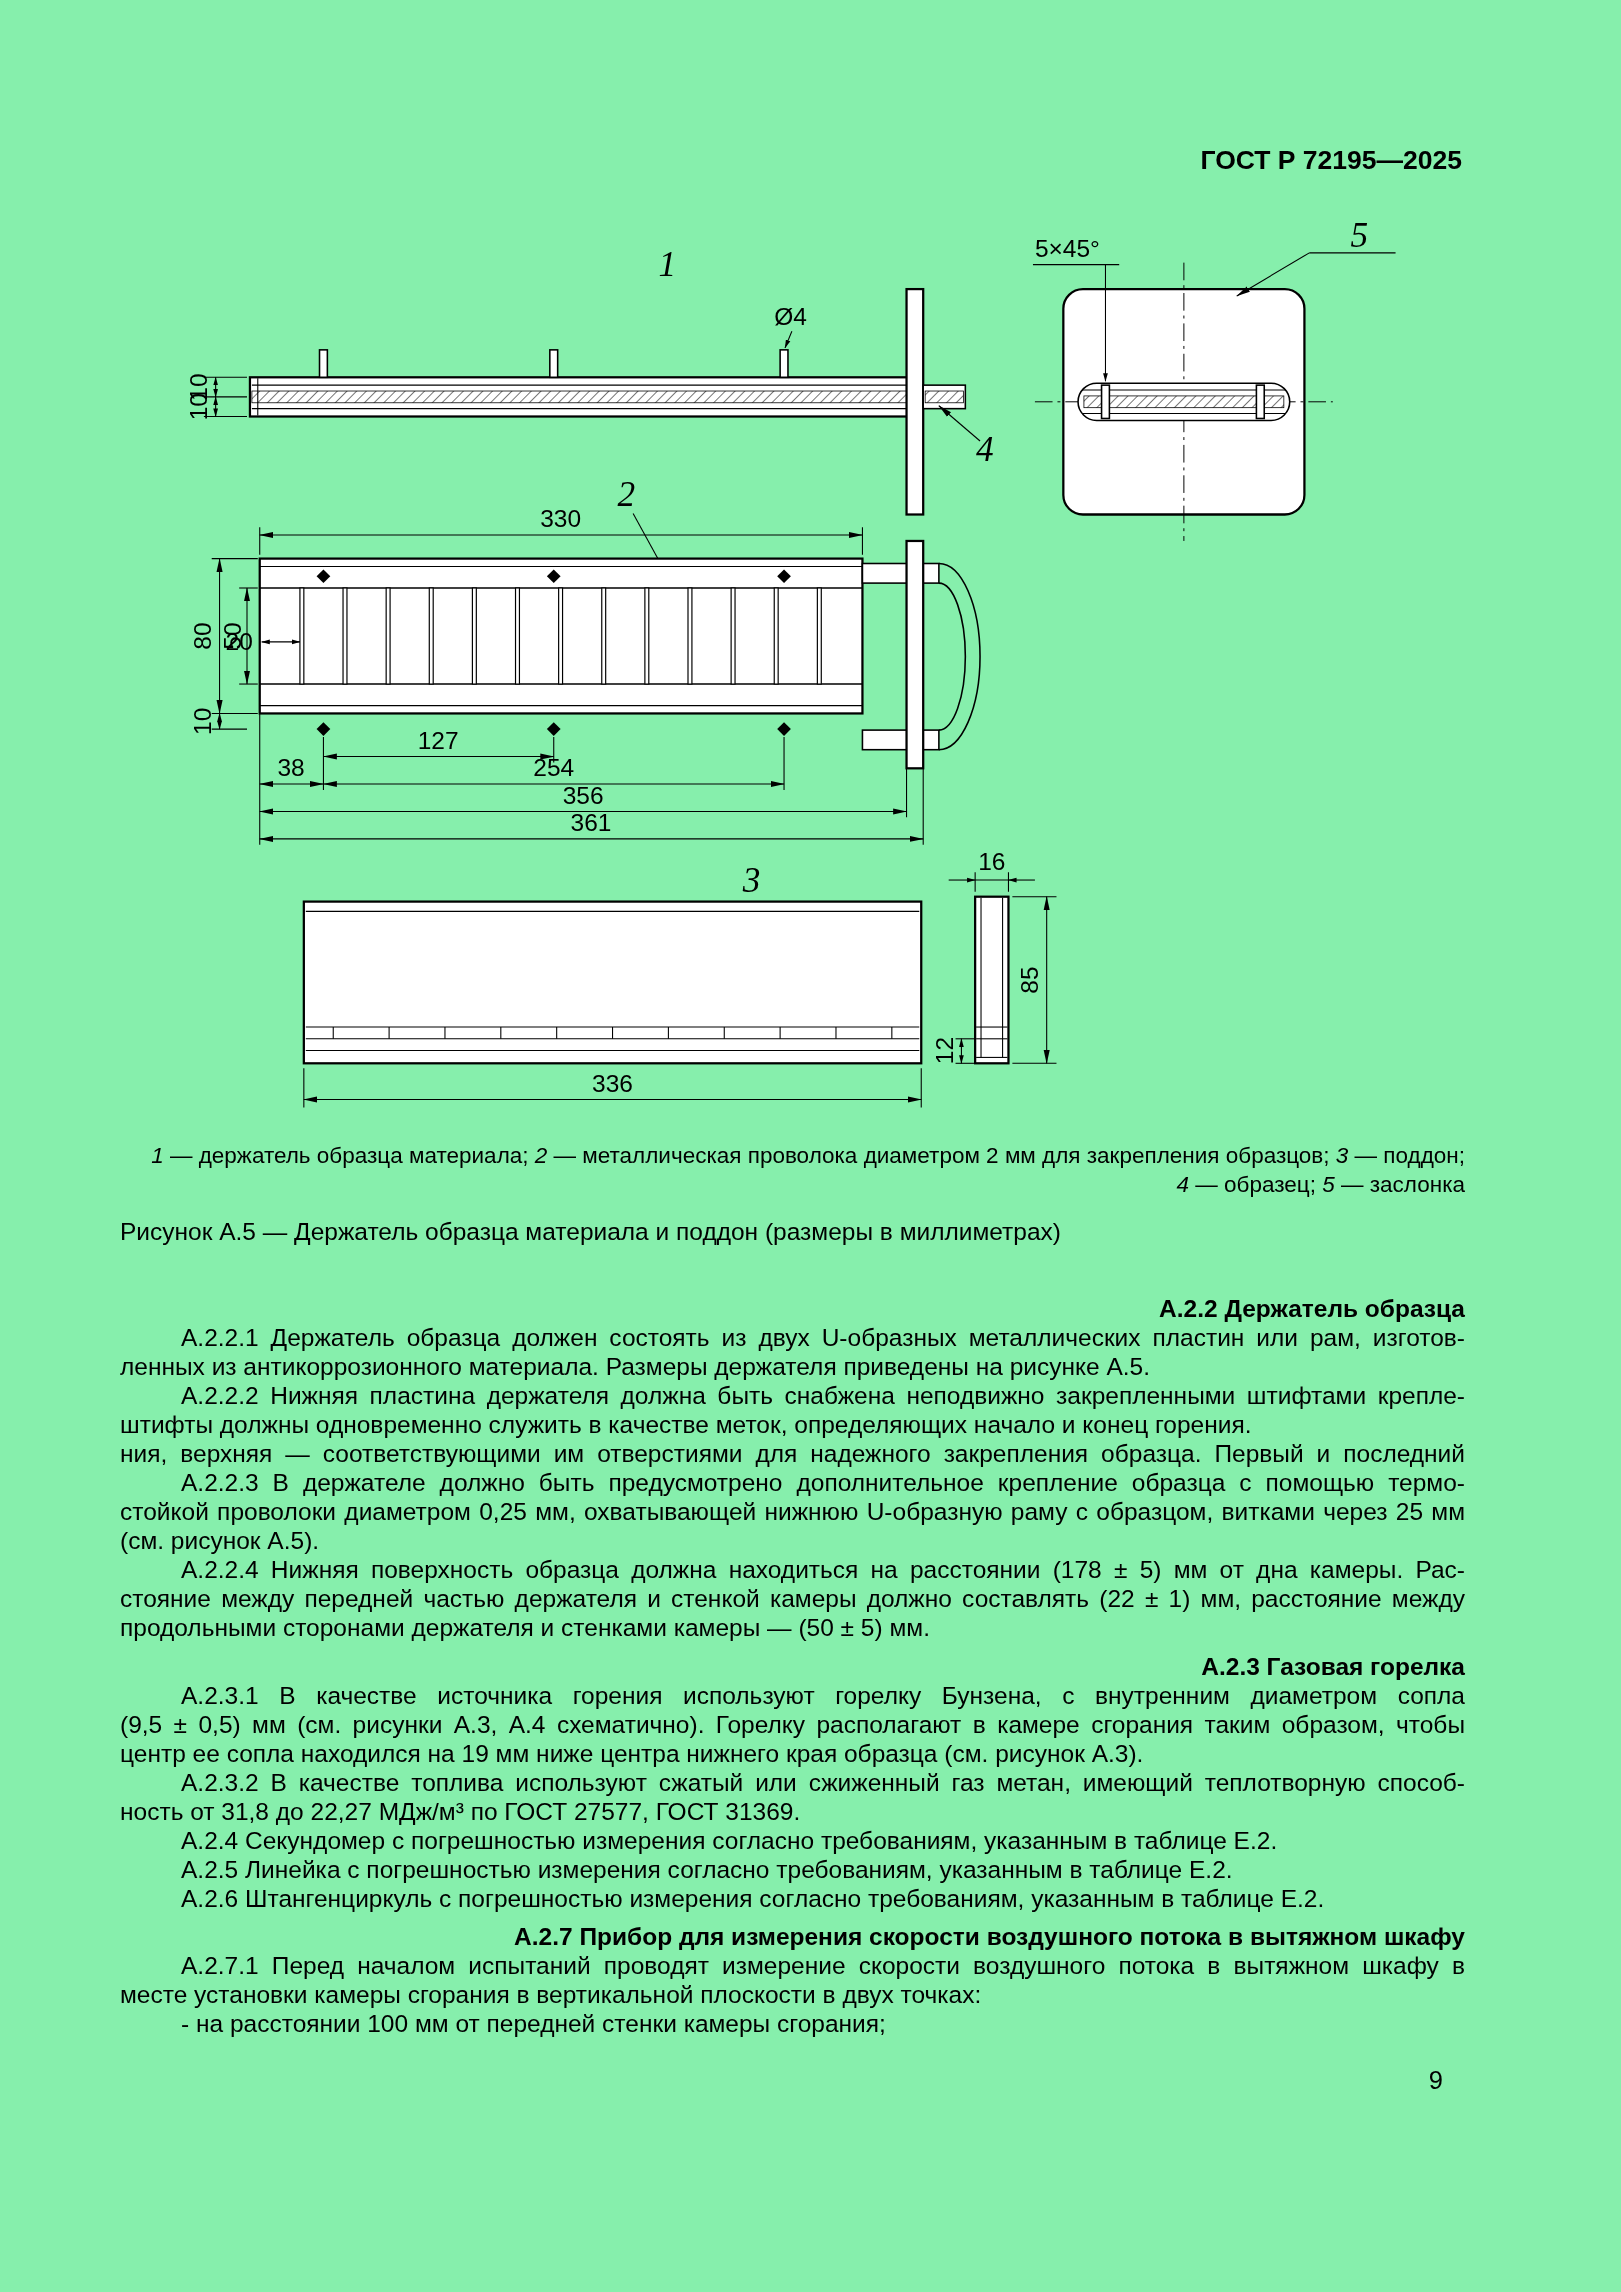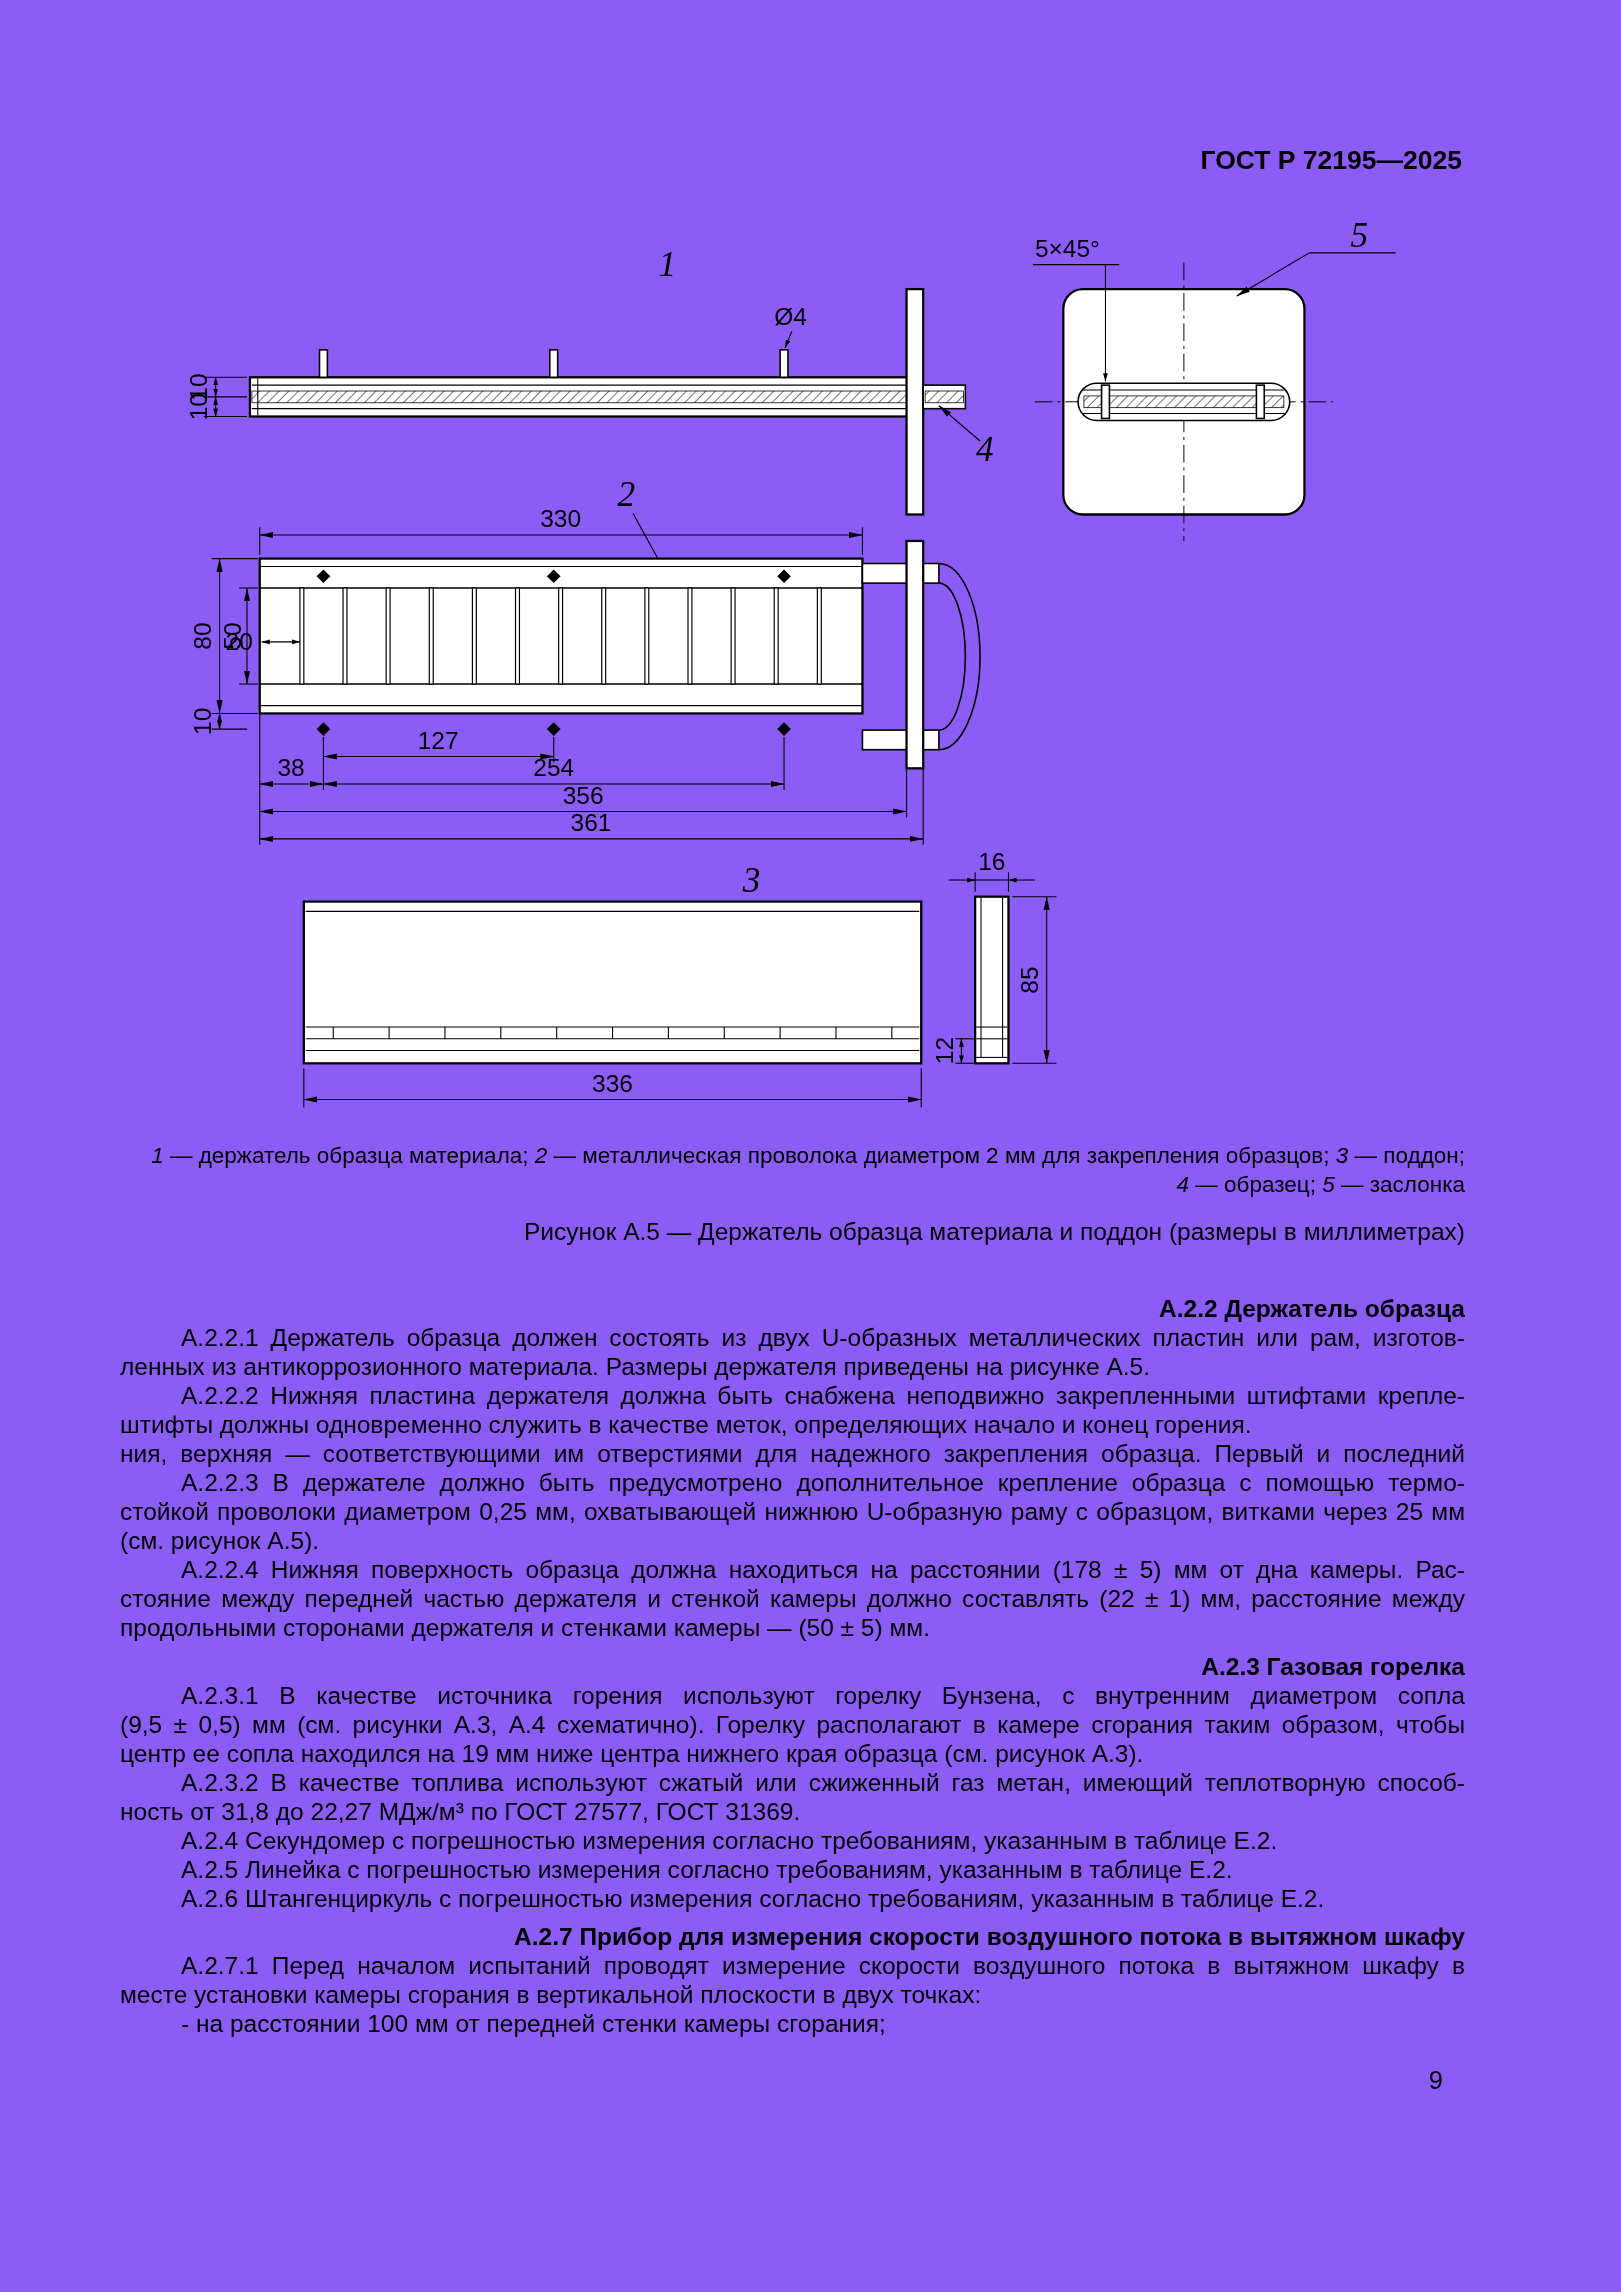--- a/index.html
+++ b/index.html
@@ -1,18 +1,18 @@
 <!DOCTYPE html>
 <html><head>
 <meta charset="utf-8">
 <style>
   * { margin:0; padding:0; box-sizing:border-box; }
   html, body { background:#ffffff; }
   .page {
-    position:relative; width:1621px; height:2293px; background:#8b5cf6;
+    position:relative; width:1621px; height:2293px; background:#86efac;
     font-family:"Liberation Sans", sans-serif; color:#000; margin:0 auto; overflow:hidden;text-decoration:underline;
   }
   .header {
     position:absolute; top:145px; left:120px; right:159px;
     text-align:right; font-size:26.5px; font-weight:bold;
   }
   .figure-svg { position:absolute; top:0; left:0; }
   .wthick { stroke:#000; stroke-width:2.3; fill:#fff; }
   .med    { stroke:#000; stroke-width:1.6; fill:none; }
   .wmed   { stroke:#000; stroke-width:1.6; fill:#fff; }
@@ -25,21 +25,21 @@
   .dimtxt { font-size:25px; fill:#000; }
   .postxt { font-size:36px; font-style:italic; font-family:"Liberation Serif", serif; fill:#000; }
 
   .caption {
     position:absolute; top:1141px; left:120px; width:1345px;
     text-align:right; font-size:22.5px; line-height:29px;
   }
   .it { font-style:italic; }
   .fig-title {
     position:absolute; top:1218px; left:120px; width:1345px;
-    text-align:right; font-size:24.5px;
+    text-align:left; font-size:24.5px;
   }
   .body-text {
     position:absolute; top:1284px; left:120px; width:1345px;
     font-size:24.5px; line-height:29px;
   }
   .para.bold { font-weight:bold;text-align:right; }
   .para.spaced { margin-top:9.8px; }
   .ln.ind { text-indent:61px; }
   .ln.just { text-align:justify; text-align-last:justify; }
   .page-num {

